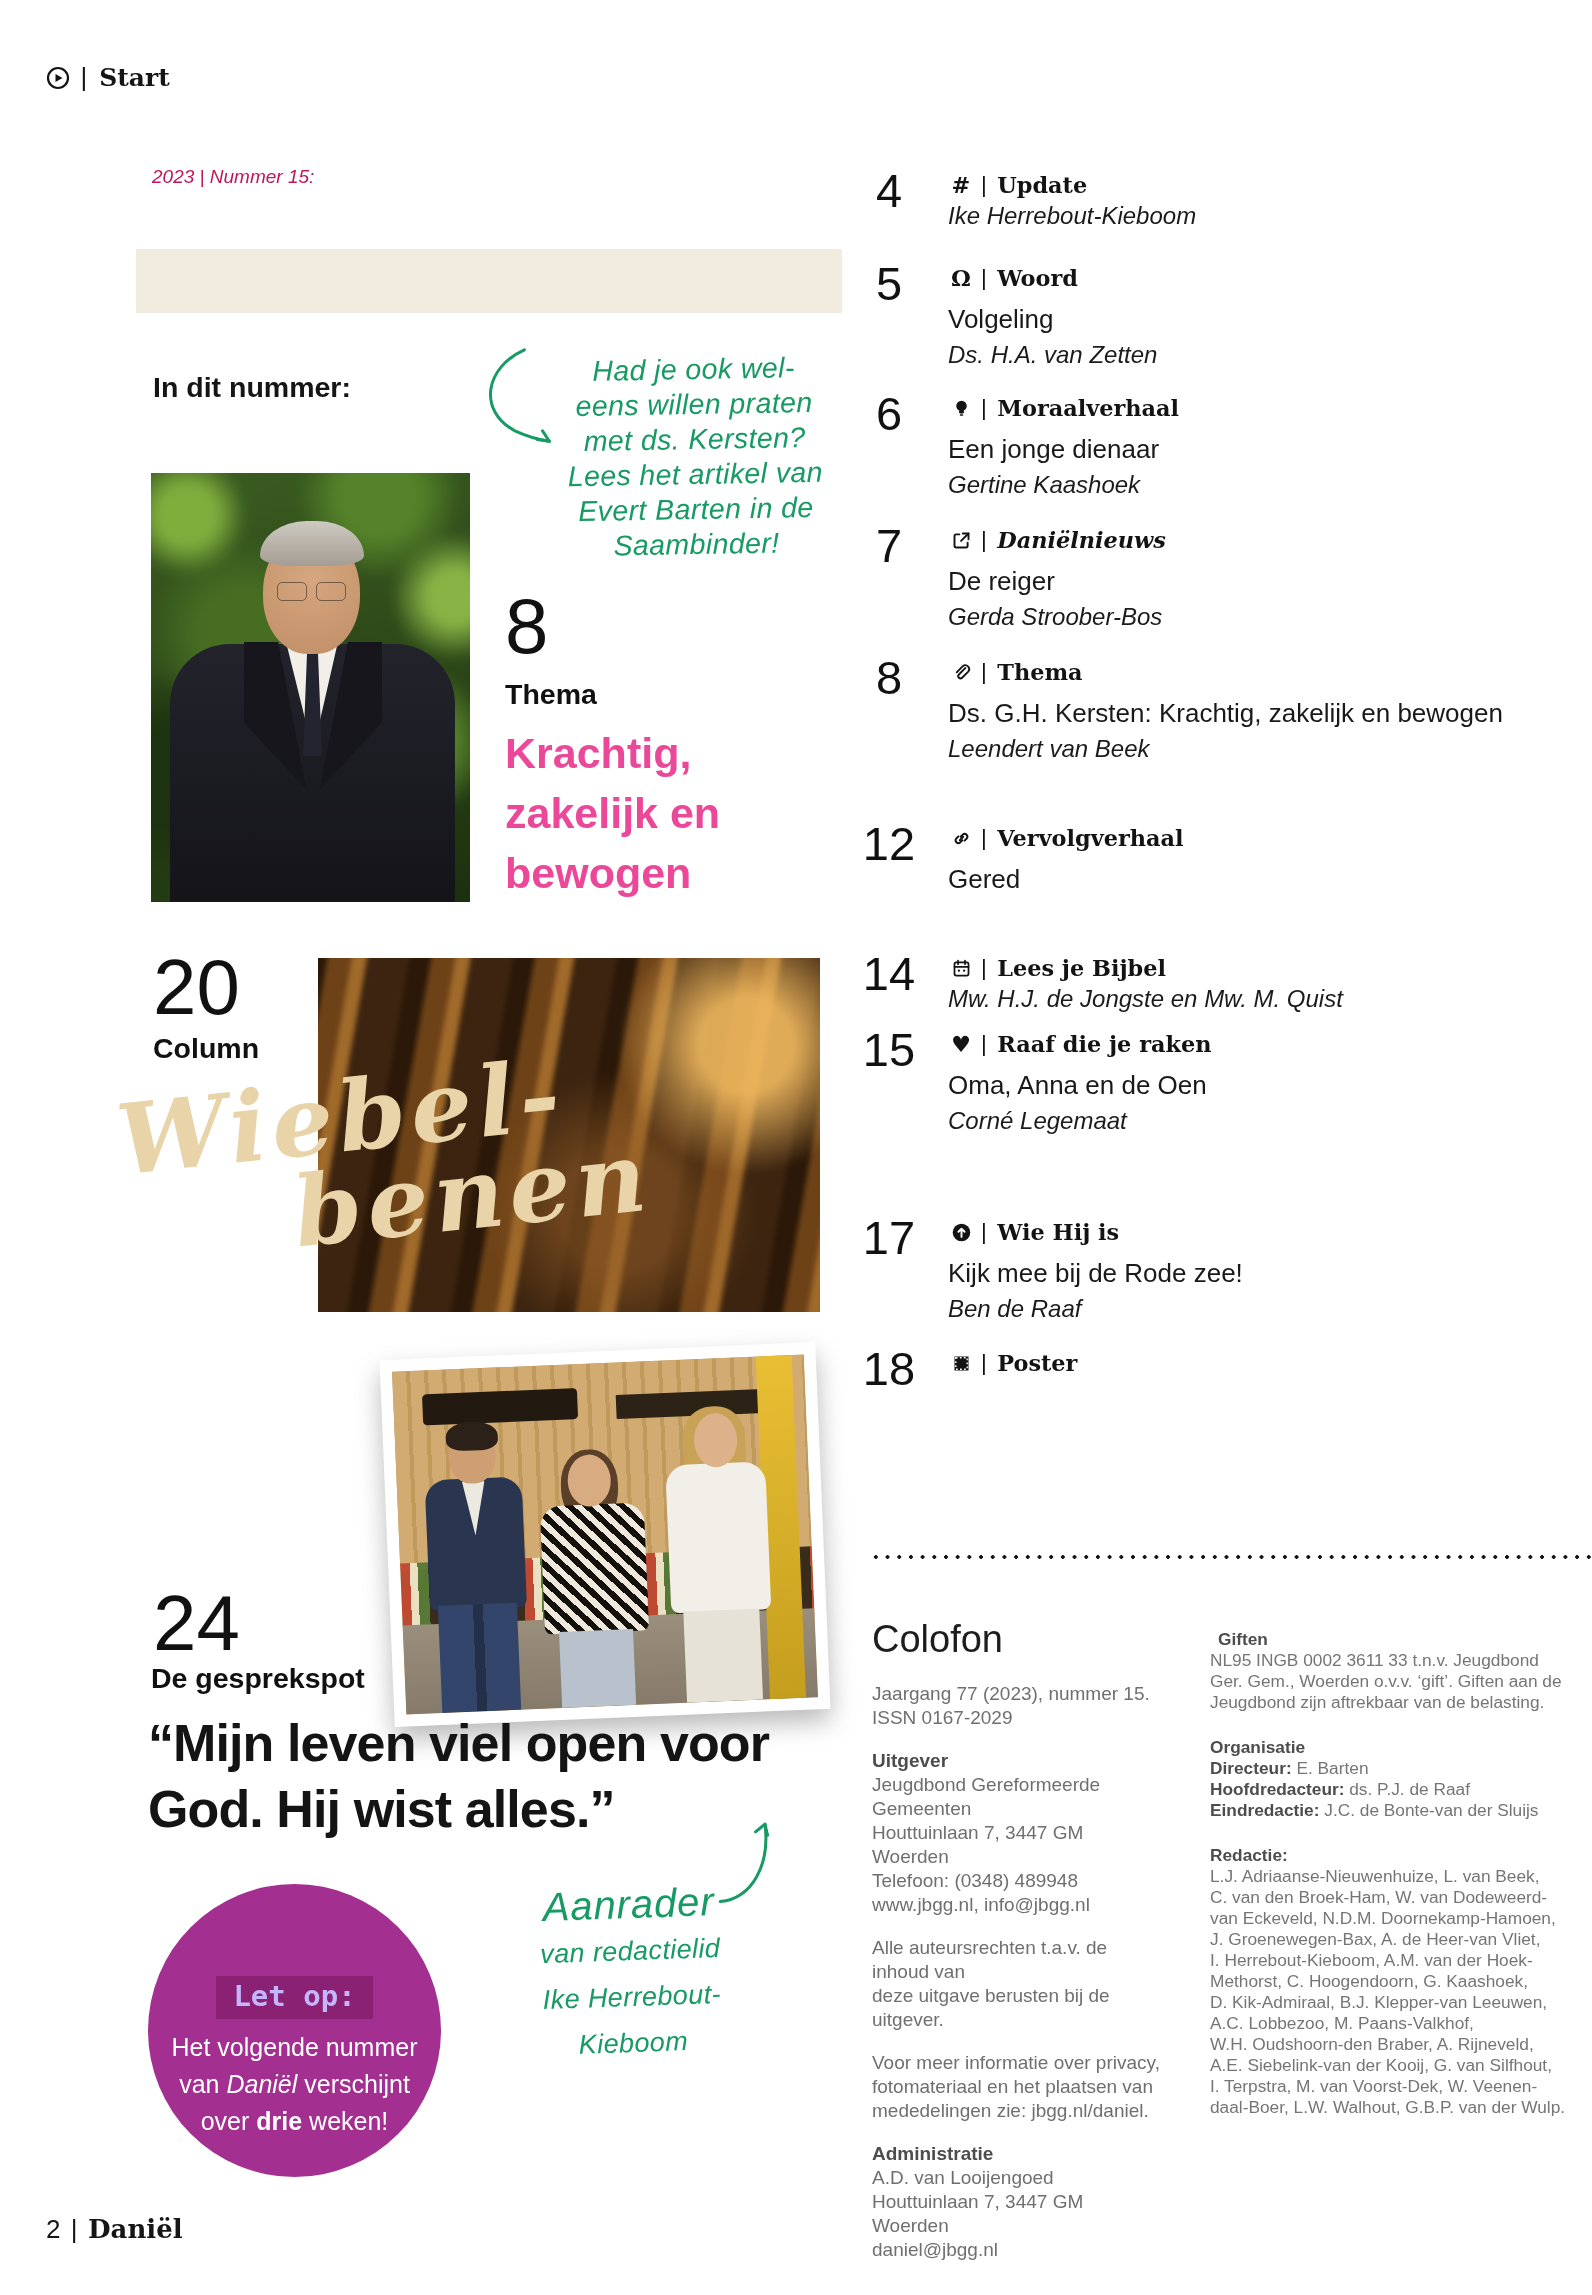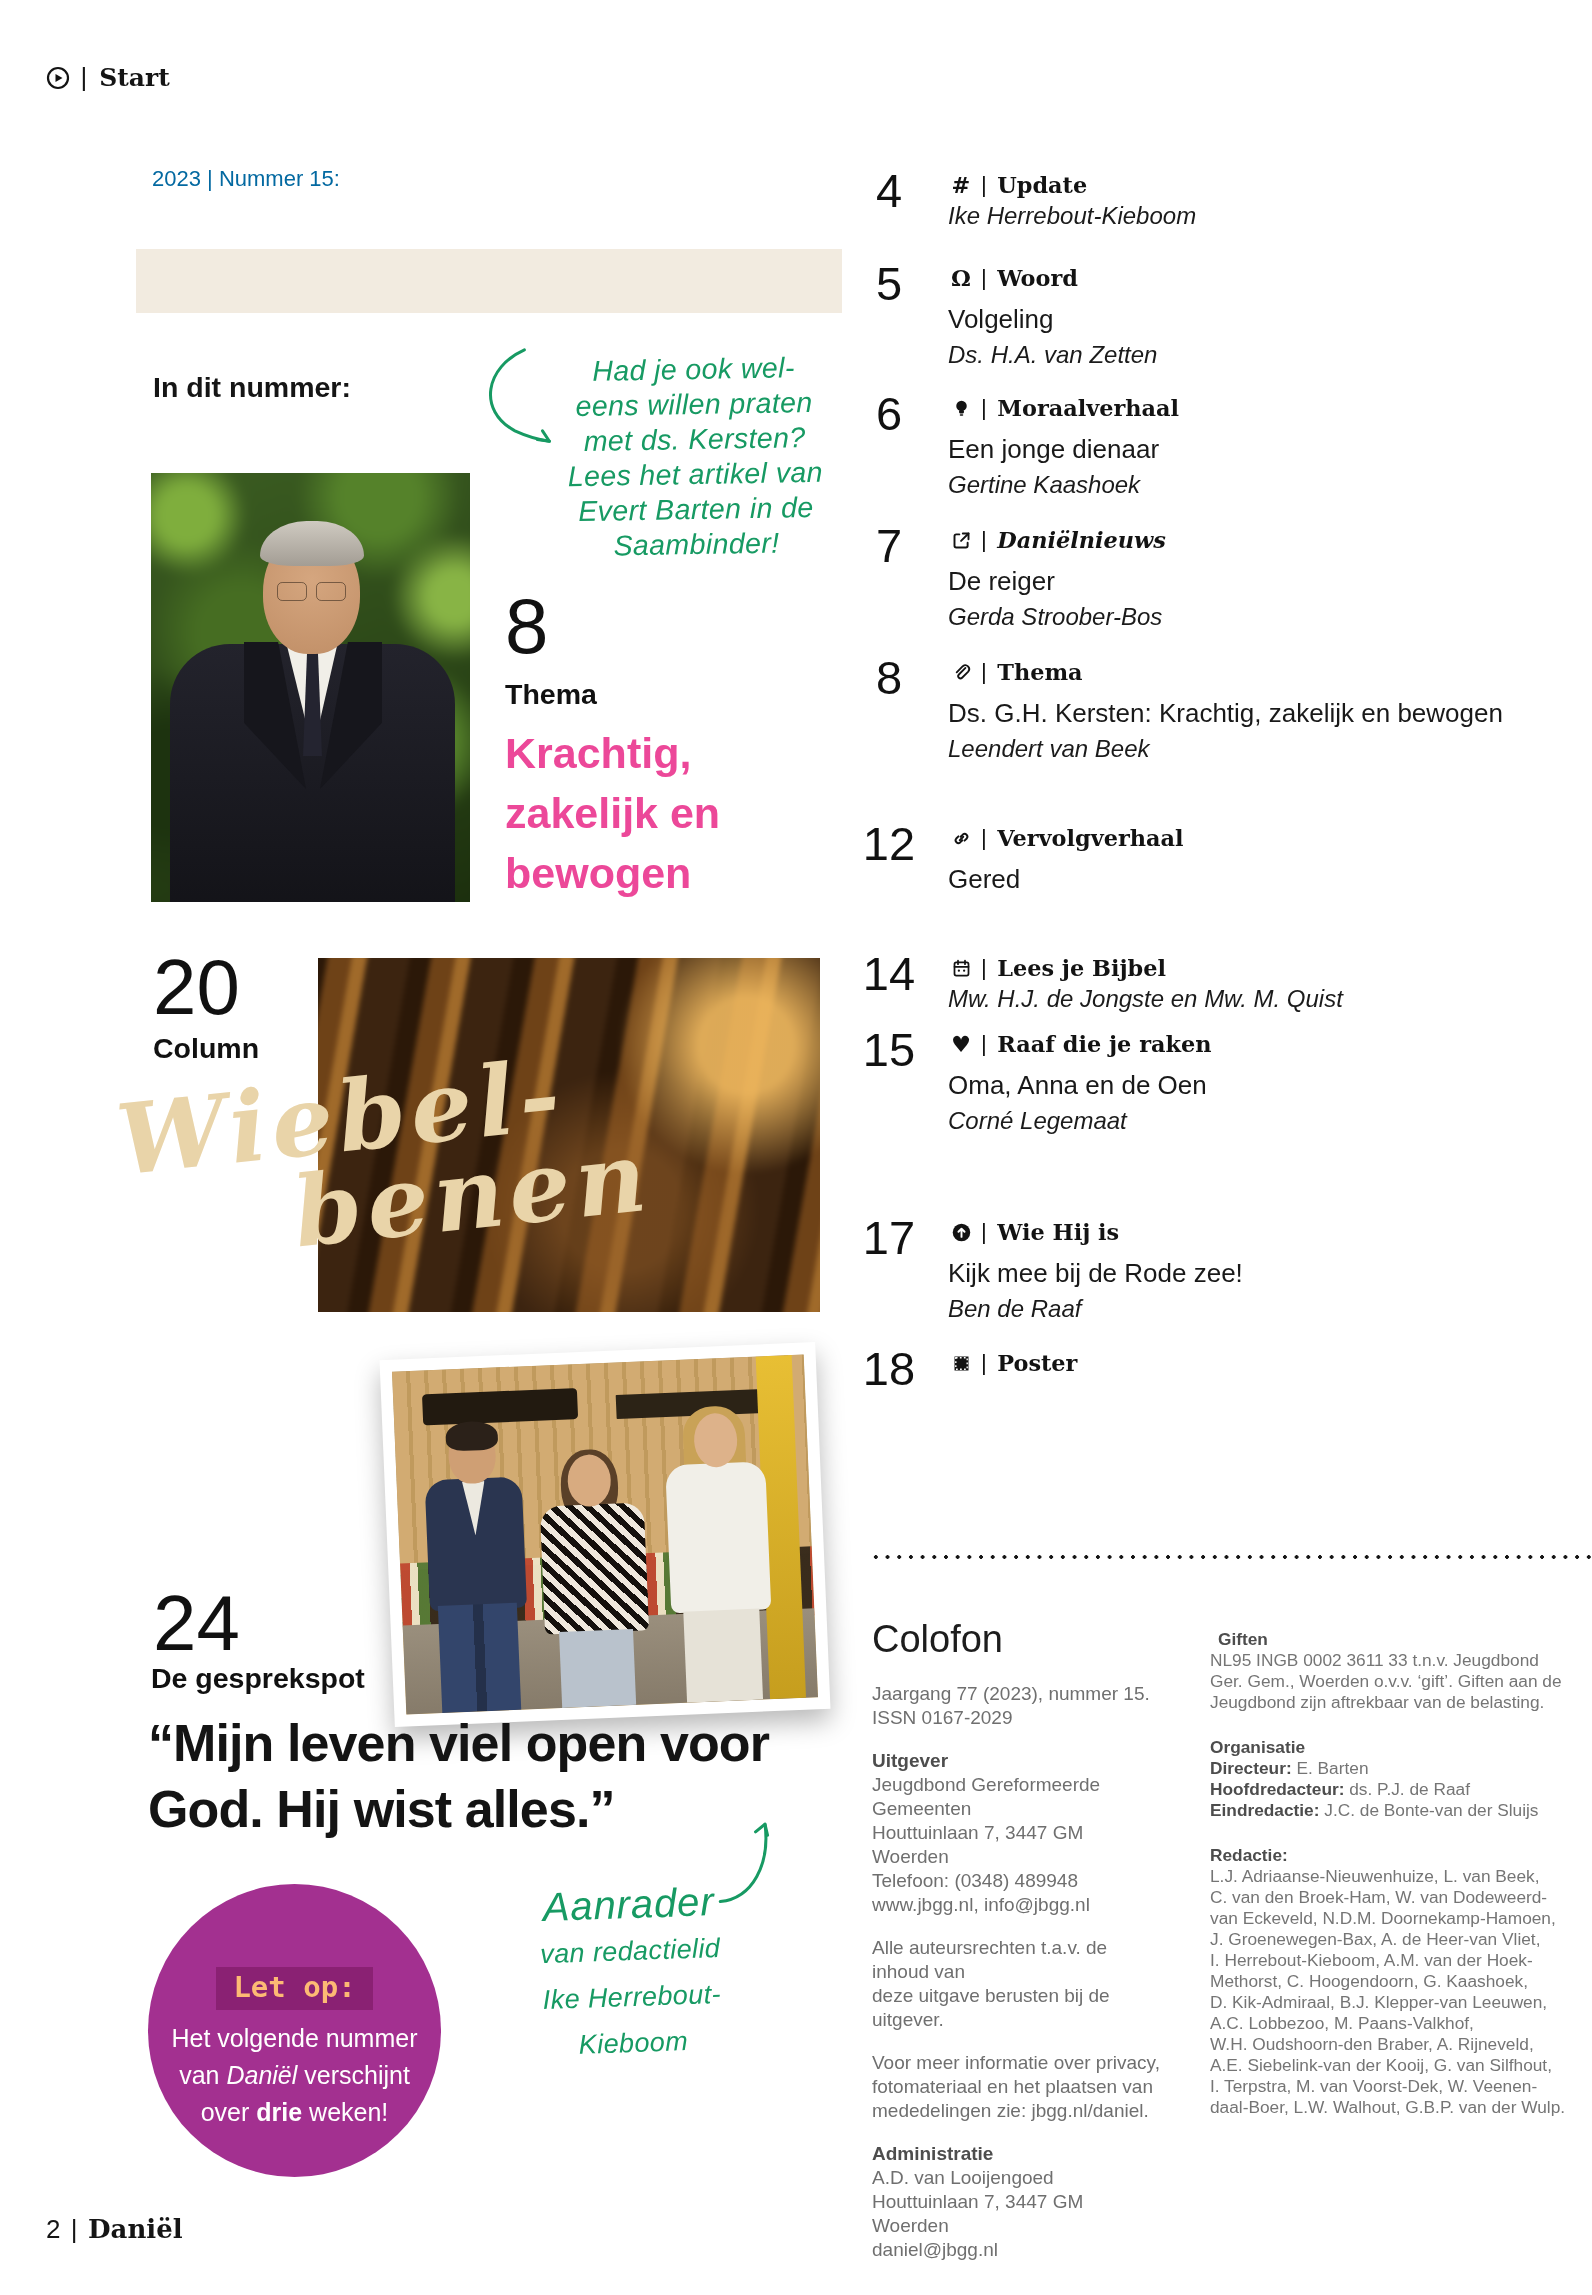--- a/index.html
+++ b/index.html
@@ -6,21 +6,21 @@
   .page{position:relative;width:1592px;height:2295px;background:#ffffff;overflow:hidden;
         font-family:"Liberation Sans", sans-serif;color:#151515;}
 
   
   .start-tag{position:absolute;left:46px;top:62px;display:flex;align-items:center;}
   .start-tag svg{width:24px;height:24px;display:block;}
   .start-sep{font-size:26px;font-weight:300;margin:0 12px 0 10.4px;color:#151515;}
   .start-label{font-family:"DejaVu Serif",serif;font-weight:bold;font-size:25px;}
 
   
-  .issue-line{position:absolute;left:152px;top:166px;font-size:22px;color:#0369a1;}
+  .issue-line{position:absolute;left:152px;top:166px;font-size:19px;color:#be185d;font-style:italic;}
   .title-band{position:absolute;left:136px;top:249px;width:706px;height:64px;background:#f2ebe0;}
   .masthead-title{position:absolute;left:148px;top:212px;margin:0;z-index:2;
       font-family:"DejaVu Sans Mono",monospace;font-weight:bold;font-size:76px;line-height:79px;
       letter-spacing:-1.7px;color:#121212;white-space:nowrap;}
   .in-dit{position:absolute;left:153px;top:371px;font-size:28.5px;font-weight:bold;}
 
   .annotation{position:absolute;left:544px;top:352px;width:302px;text-align:center;
       font-style:italic;font-size:28.5px;line-height:35px;letter-spacing:0.4px;color:#179a63;
       transform:rotate(-1deg);}
   .arrow1{position:absolute;left:470px;top:343px;}
@@ -106,22 +106,22 @@
      font-family:"DejaVu Serif",serif;font-style:italic;font-weight:bold;color:#e9d4a9;
      font-size:97px;line-height:90px;letter-spacing:5.2px;}
   .wiebel .l2{margin-left:168px;}
 
   .quote{position:absolute;left:148px;top:1710px;width:708px;margin:0;
      font-size:52px;line-height:66px;font-weight:bold;letter-spacing:-0.9px;color:#141414;}
 
   
   .circle{position:absolute;left:148px;top:1884px;width:293px;height:293px;border-radius:50%;
      background:#a33090;display:flex;flex-direction:column;align-items:center;padding-top:83px;box-sizing:border-box;}
-  .circle .band{background:#8a2173;color:#fdba74;font-family:"DejaVu Sans Mono",monospace;font-weight:bold;
-     font-size:29px;padding:2.6px 17.3px 6px;margin-bottom:10.4px;}
+  .circle .band{background:#8a2173;color:#c4b5fd;font-family:"DejaVu Sans Mono",monospace;font-weight:bold;
+     font-size:29px;padding:2.6px 17.3px 6px;margin-bottom:10.4px;margin-top:9px;}
   .circle .cline{color:#fff;font-size:25px;line-height:37px;text-align:center;}
 
   
   .aanrader{position:absolute;left:480px;top:1880px;width:302px;text-align:center;color:#179a63;
      font-style:italic;transform:rotate(-2deg);}
   .aanrader .big{font-size:40px;line-height:48px;letter-spacing:0.9px;}
   .aanrader .rest{font-size:27px;line-height:46px;letter-spacing:0.4px;}
 
   
   .toc-item{position:absolute;left:850px;width:656px;}

